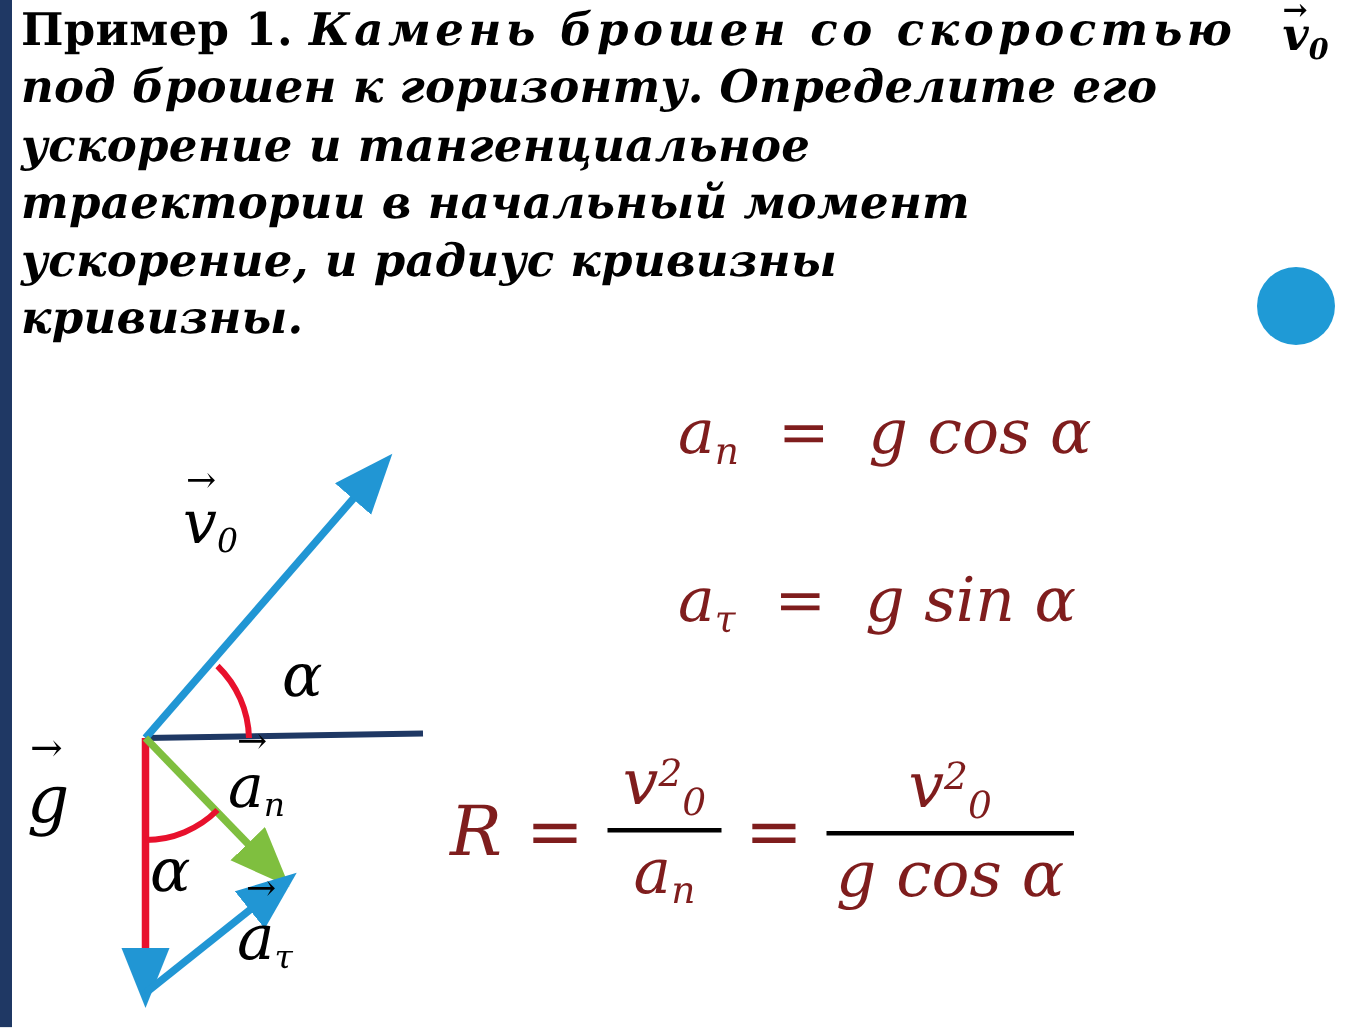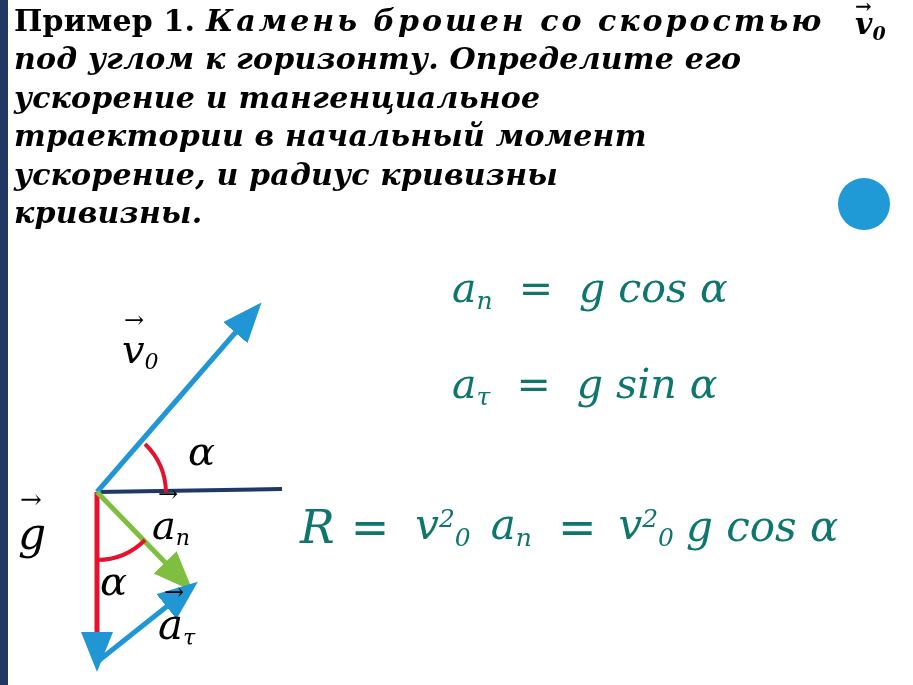--- a/index.html
+++ b/index.html
@@ -73,31 +73,31 @@
     width: 52px;
     height: 52px;
     border-radius: 50%;
     background: #1f9ad6;
   }
   
   .formula {
     position: absolute;
     font-family: "DejaVu Serif", serif;
     font-style: italic;
-    color: #0f766e;
+    color: #7f1d1d;
     white-space: nowrap;
   }
   #f-an {
     left: 452px;
     top: 264px;
     font-size: 41px;
   }
   #f-at {
     left: 452px;
-    top: 360px;
+    top: 376px;
     font-size: 41px;
   }
   .sub-s {
     font-size: 25px;
     vertical-align: -7px;
   }
   .sup-s {
     font-size: 25px;
     vertical-align: 12px;
   }
@@ -107,20 +107,21 @@
     top: 500px;
     font-size: 46px;
   }
   .eqrow {
     display: flex;
     align-items: center;
     gap: 16px;
   }
   .frac {
     display: inline-flex;
+    flex-direction: column;
     align-items: center;
     justify-content: center;
     vertical-align: middle;
   }
   .frac .num,
   .frac .den {
     padding: 0 10px;
     font-size: 42px;
     line-height: 1.05;
   }
@@ -160,21 +161,21 @@
 </style>
 </head>
 <body>
 
 <div id="slide">
 
   <div class="left-bar"></div>
 
   <div class="problem-text">
     <span class="line"><span class="roman">Пример 1</span><span class="roman">.</span> <span class="ital sp-wide">Камень брошен  со  скоростью</span></span>
-    <span class="line ital">под  углом  к горизонту. Определите  его</span>
+    <span class="line ital">под  брошен  к горизонту. Определите  его</span>
     <span class="line ital">ускорение и  тангенциальное</span>
     <span class="line ital">траектории в  начальный  момент</span>
     <span class="line ital">ускорение, и радиус  кривизны</span>
     <span class="line ital">кривизны.</span>
   </div>
 
   <div class="v0-sup">
     <span class="arrow">→</span><span>v</span><span class="sub">0</span>
   </div>
 

